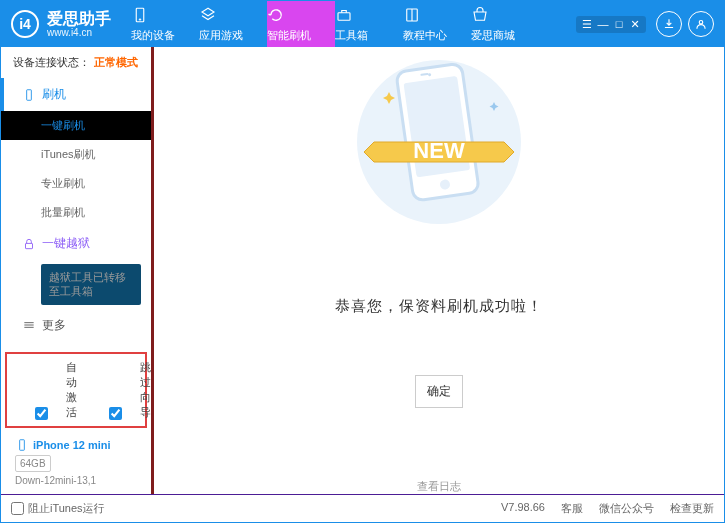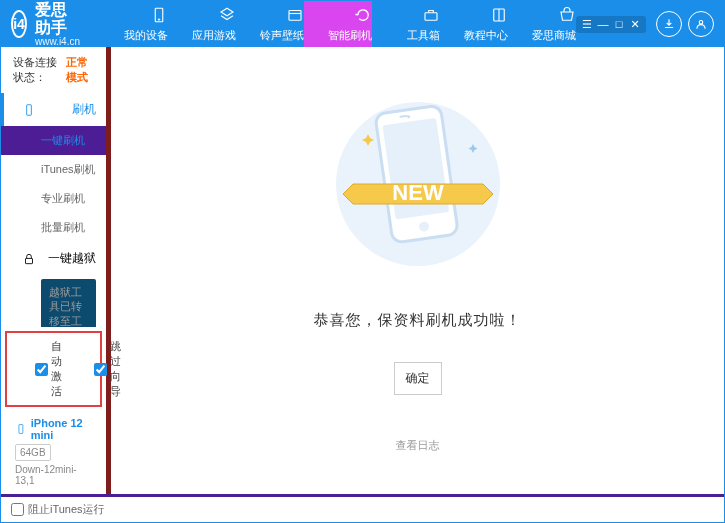--- a/index.html
+++ b/index.html
@@ -4,53 +4,53 @@
 <style>
 * { margin: 0; padding: 0; box-sizing: border-box; }
 body { font-family: "Microsoft YaHei", Arial, sans-serif; font-size: 12px; color: #333; background: #fff; }
 .window { width: 725px; height: 523px; border: 1px solid #1a8ee8; display: flex; flex-direction: column; }
 .titlebar { height: 46px; background: #1a8ee8; display: flex; align-items: center; padding: 0 10px; color: #fff; }
 .logo-circle { width: 28px; height: 28px; border: 2px solid #fff; border-radius: 50%; display: flex; align-items: center; justify-content: center; font-weight: bold; font-size: 14px; margin-right: 8px; }
 .brand-block { display: flex; flex-direction: column; line-height: 1.1; margin-right: 20px; }
 .brand-title { font-size: 16px; font-weight: bold; }
 .brand-url { font-size: 10px; opacity: .9; }
 .nav { display: flex; height: 100%; }
-.nav-item { width: 68px; display: flex; flex-direction: column; align-items: flex-end; justify-content: center; cursor: pointer; gap: 4px; font-size: 11px; }
+.nav-item { width: 68px; display: flex; flex-direction: column; align-items: flex-start; justify-content: center; cursor: pointer; gap: 4px; font-size: 11px; }
 .nav-item.active { background: #d946ef; }
 .nav-icon { width: 18px; height: 18px; fill: #fff; stroke: #fff; }
 .titlebar-right { margin-left: auto; display: flex; align-items: center; gap: 6px; }
 .win-btns { display: flex; gap: 2px; background: rgba(0,0,0,.15); padding: 2px 4px; border-radius: 3px; margin-right: 4px; }
 .win-btns span { width: 14px; text-align: center; font-size: 11px; cursor: pointer; }
 .circ-btn { width: 26px; height: 26px; border: 1.5px solid #fff; border-radius: 50%; display: flex; align-items: center; justify-content: center; cursor: pointer; }
 .circ-btn svg { width: 14px; height: 14px; stroke: #fff; fill: none; stroke-width: 2; }
 .body { flex: 1; display: flex; overflow: hidden; }
-.sidebar { width: 110px; border-right: 5px solid #7f1d1d; display: flex; flex-direction: column; }
+.sidebar { width: 153px; border-right: 3px solid #7f1d1d; display: flex; flex-direction: column; }
 .conn-status { padding: 8px 12px; display: flex; align-items: center; gap: 4px; font-size: 11px; }
 .conn-status .mode { color: #ff6600; font-weight: bold; }
 .tree { flex: 1; overflow: auto; }
-.section-header { display: flex; align-items: center; padding: 8px 10px 8px 18px; gap: 6px; color: #555; font-size: 12px; cursor: pointer; border-left: 3px solid transparent; justify-content: space-between; }
+.section-header { display: flex; align-items: center; padding: 8px 10px 8px 18px; gap: 6px; color: #555; font-size: 12px; cursor: pointer; border-left: 3px solid transparent; }
 .section-header.fl-blue { color: #1a8ee8; border-left-color: #1a8ee8; }
 .side-icon { width: 14px; height: 14px; stroke: currentColor; fill: none; stroke-width: 1.5; }
 .sub-list { padding-left: 0; }
 .sub-item { padding: 7px 10px 7px 40px; font-size: 11px; color: #666; cursor: pointer; }
-.sub-item.active { background: #4c1d95; color: #1a8ee8; }
+.sub-item.active { background: #000000; color: #1a8ee8; }
 .jailbreak-note { margin: 4px 10px 4px 40px; padding: 6px 8px; background: #0c4a6e; color: #999; font-size: 11px; line-height: 1.3; border-radius: 2px; }
 .checkbox-row { border: 2px solid #e04040; margin: 4px; padding: 6px 8px; display: flex; gap: 12px; align-items: center; font-size: 11px; }
-.checkbox-row label { display: flex; align-items: center; gap: 3px; cursor: pointer; color: #444; padding-left: 20px; }
+.checkbox-row label { display: flex; align-items: flex-end; gap: 18px; cursor: pointer; color: #444; padding-left: 20px; }
 .checkbox-row input { accent-color: #1a8ee8; }
 .device-block { padding: 6px 10px 8px 14px; font-size: 11px; }
 .device-name { color: #1a8ee8; font-weight: bold; display: flex; align-items: center; gap: 4px; }
 .device-cap { display: inline-block; border: 1px solid #ccc; border-radius: 2px; padding: 2px 4px; color: #888; margin: 3px 0; font-size: 10px; }
 .device-ver { color: #888; font-size: 10px; }
-.main { flex: 1; display: flex; flex-direction: column; align-items: center; justify-content: center; gap: 32px; }
+.main { flex: 1; display: flex; flex-direction: column; align-items: center; justify-content: space-between; gap: 32px; }
 .phone-illus { width: 170px; height: 190px; position: relative; }
 .success-text { font-size: 15px; color: #333; letter-spacing: 1px; }
 .ok-btn { border: 1px solid #ccc; background: #fff; padding: 7px 11px; font-size: 12px; cursor: pointer; color: #333; }
 .view-log { color: #999; font-size: 11px; cursor: pointer; margin-top: 11px; }
-.statusbar { height: 28px; border-top: 3px solid #4c1d95; display: flex; align-items: center; padding: 0 10px; font-size: 11px; color: #666; gap: 18px; }
+.statusbar { height: 28px; border-top: 1px solid #4c1d95; display: flex; align-items: center; padding: 0 10px; font-size: 11px; color: #666; gap: 18px; }
 .statusbar label { display: flex; align-items: center; gap: 4px; cursor: pointer; }
 .statusbar .right { margin-left: auto; display: flex; gap: 16px; }
 .statusbar .right span { cursor: pointer; }
 </style>
 </head>
 <body>
 
 <div class="window">
 
   <div class="titlebar">
@@ -66,27 +66,20 @@
             <circle cx="12" cy="18" r="1" fill="#fff"></circle>
           </svg>
         <span>我的设备</span>
       </div>
       <div class="nav-item">
         <svg class="nav-icon" viewBox="0 0 24 24">
             <path d="M12 3 L4 8 L12 13 L20 8 Z M4 13 L12 18 L20 13" fill="none" stroke-width="1.5"></path>
           </svg>
         <span>应用游戏</span>
       </div>
-      <div class="nav-item">
-        <svg class="nav-icon" viewBox="0 0 24 24">
-            <rect x="4" y="6" width="16" height="13" rx="1" fill="none" stroke-width="1.5"></rect>
-            <line x1="4" y1="10" x2="20" y2="10" stroke-width="1.5"></line>
-          </svg>
-        <span>铃声壁纸</span>
-      </div>
       <div class="nav-item active">
         <svg class="nav-icon" viewBox="0 0 24 24">
             <path d="M5 12 a7 7 0 1 1 2 5 M5 12 l-3 -1 M5 12 l1 -3" fill="none" stroke-width="1.8"></path>
           </svg>
         <span>智能刷机</span>
       </div>
       <div class="nav-item">
         <svg class="nav-icon" viewBox="0 0 24 24">
             <rect x="4" y="9" width="16" height="10" rx="1" fill="none" stroke-width="1.5"></rect>
             <path d="M9 9 V6 h6 v3" fill="none" stroke-width="1.5"></path>
@@ -140,21 +133,21 @@
               <rect x="8" y="3" width="8" height="18" rx="1"></rect>
             </svg>
           <span>刷机</span>
         </div>
         <div class="sub-list">
           <div class="sub-item active">一键刷机</div>
           <div class="sub-item">iTunes刷机</div>
           <div class="sub-item">专业刷机</div>
           <div class="sub-item">批量刷机</div>
         </div>
-        <div class="section-header" style="color:#000000">
+        <div class="section-header" style="color:#8b5cf6">
           <svg class="side-icon" viewBox="0 0 24 24">
               <rect x="6" y="11" width="12" height="9" rx="1"></rect>
               <path d="M8 11 V8 a4 4 0 0 1 8 0 v3"></path>
             </svg>
           <span>一键越狱</span>
         </div>
         <div class="jailbreak-note">越狱工具已转移至工具箱</div>
         <div class="section-header">
           <svg class="side-icon" viewBox="0 0 24 24">
               <line x1="4" y1="8" x2="20" y2="8"></line>
@@ -213,14 +206,20 @@
       <button class="ok-btn">确定</button>
       <a class="view-log">查看日志</a>
     </div>
   </div>
 
   <div class="statusbar">
     <label>
       <input type="checkbox" style="">
       <span>阻止iTunes运行</span>
     </label>
+    <div class="right">
+      <span>V7.98.66</span>
+      <span>客服</span>
+      <span>微信公众号</span>
+      <span>检查更新</span>
+    </div>
   </div>
 </div>
 
 </body></html>

